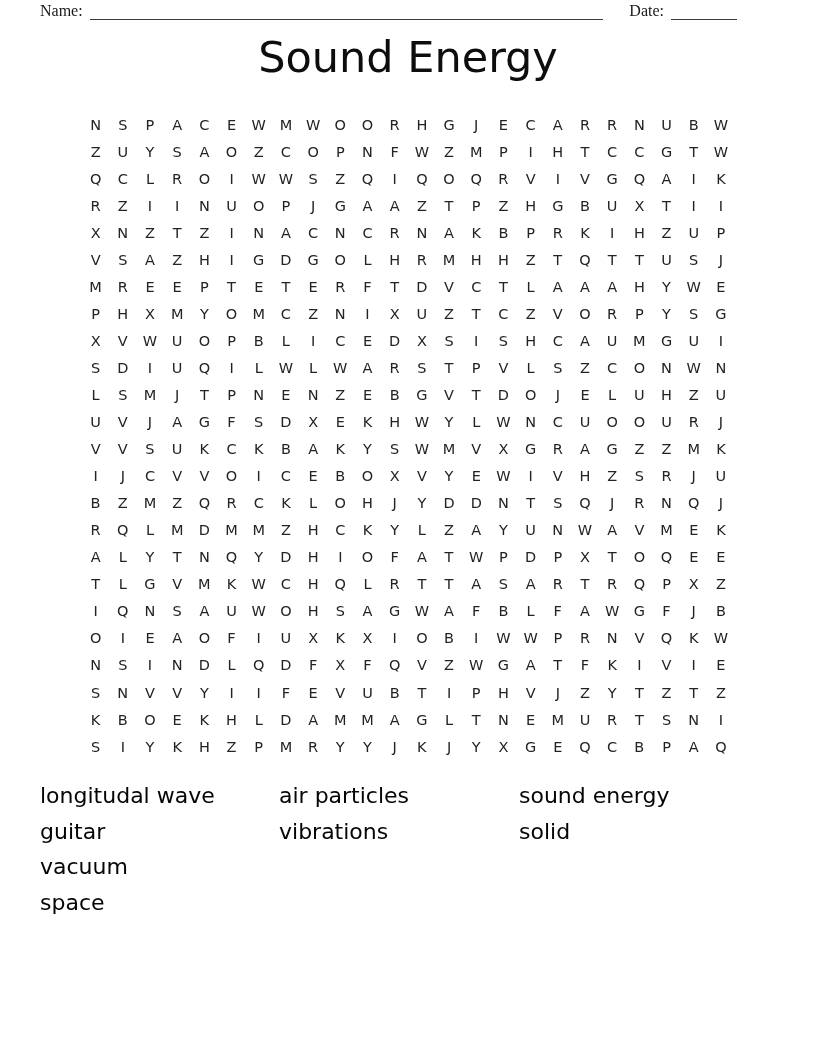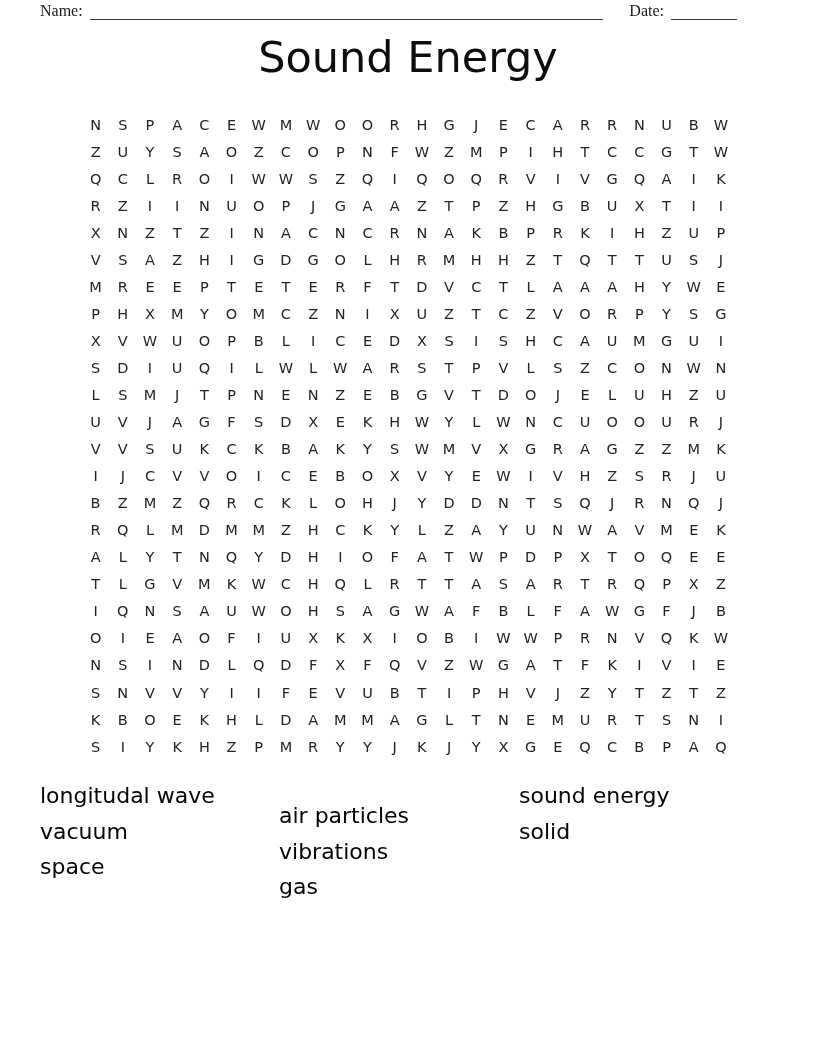--- a/index.html
+++ b/index.html
@@ -72,21 +72,21 @@
     position: absolute;
     left: 40px;
     top: 778px;
     display: flex;
     font-family: "DejaVu Sans", "Liberation Sans", sans-serif;
     font-size: 22px;
     color: #050505;
   }
   .word-col { display: flex; flex-direction: column; }
   .word-col:nth-child(1) { width: 239px; }
-  .word-col:nth-child(2) { width: 240px; margin-top: 20px; }
+  .word-col:nth-child(2) { width: 240px; }
   .word-item { height: 35.6px; line-height: 35.6px; white-space: nowrap; }
 </style>
 </head>
 <body>
 
 <div class="name-date-row">
   <span>Name:</span>
   <span class="blank-line name-line"></span>
   <span class="date-label">Date:</span>
   <span class="blank-line date-line"></span>
@@ -669,25 +669,25 @@
     <span class="cell">C</span>
     <span class="cell">B</span>
     <span class="cell">P</span>
     <span class="cell">A</span>
     <span class="cell">Q</span>
   </div>
 
 <div class="word-list">
     <div class="word-col">
       <div class="word-item">longitudal wave</div>
+      <div class="word-item">guitar</div>
       <div class="word-item">vacuum</div>
       <div class="word-item">space</div>
     </div>
     <div class="word-col">
       <div class="word-item">air particles</div>
       <div class="word-item">vibrations</div>
-      <div class="word-item">gas</div>
     </div>
     <div class="word-col">
       <div class="word-item">sound energy</div>
       <div class="word-item">solid</div>
     </div>
   </div>
 
 </body></html>

